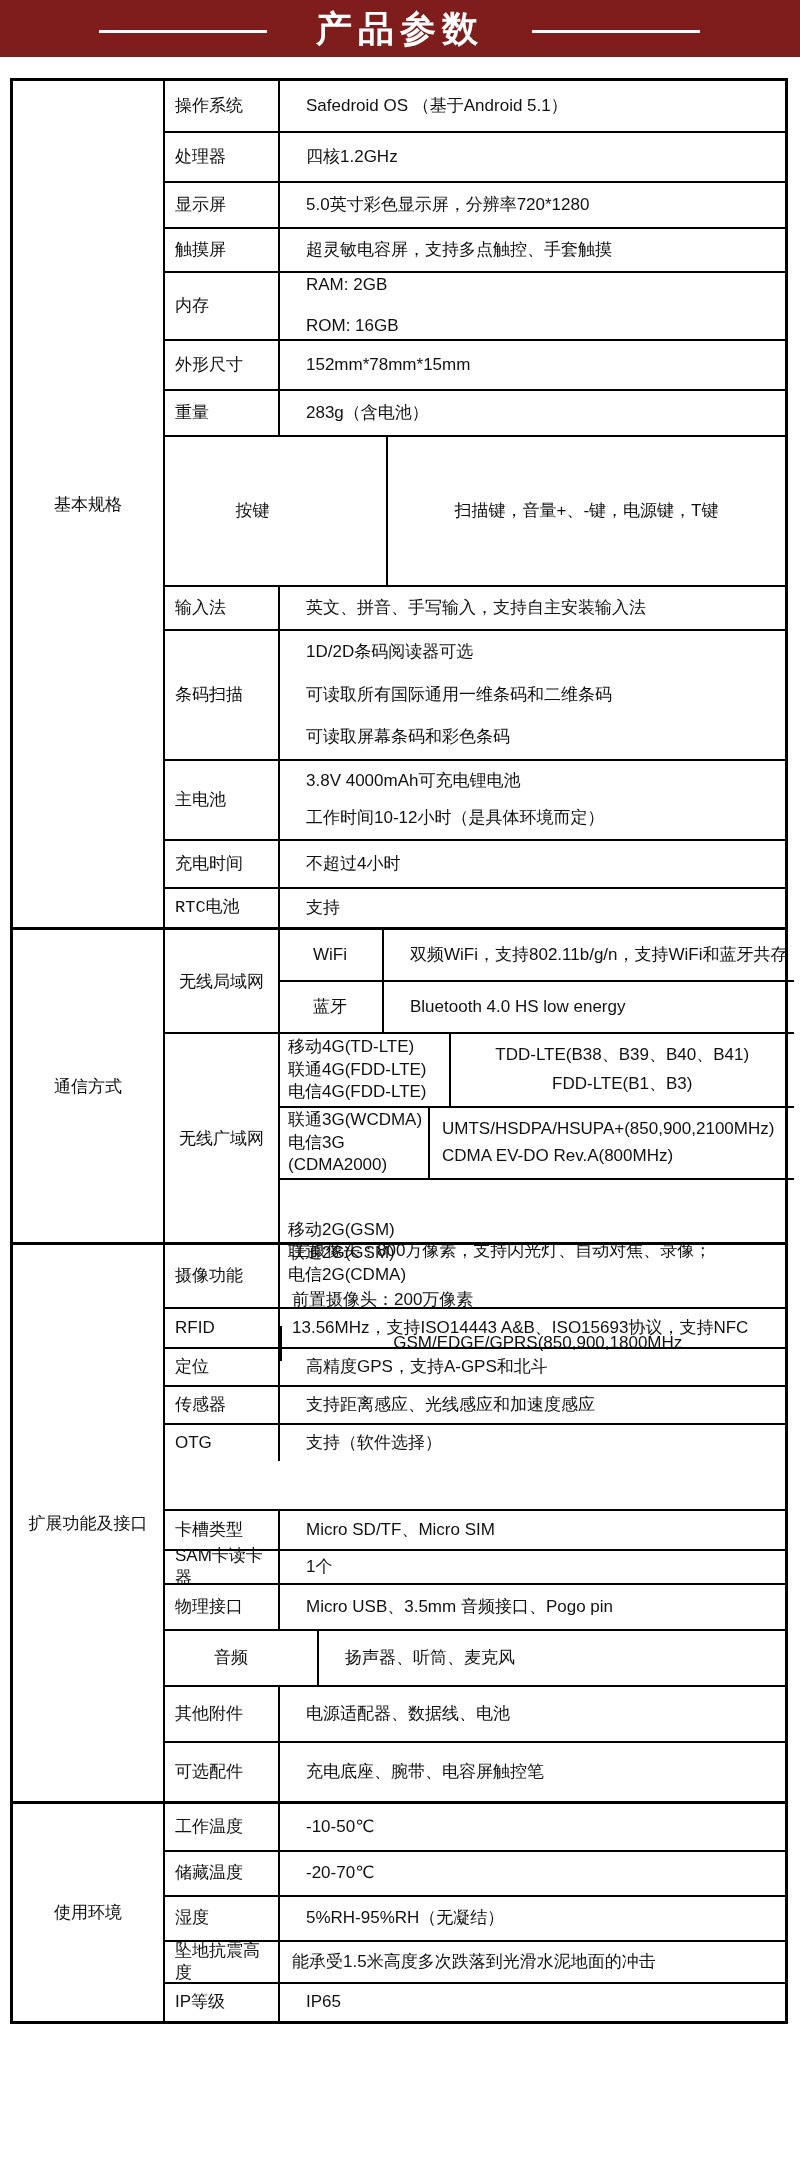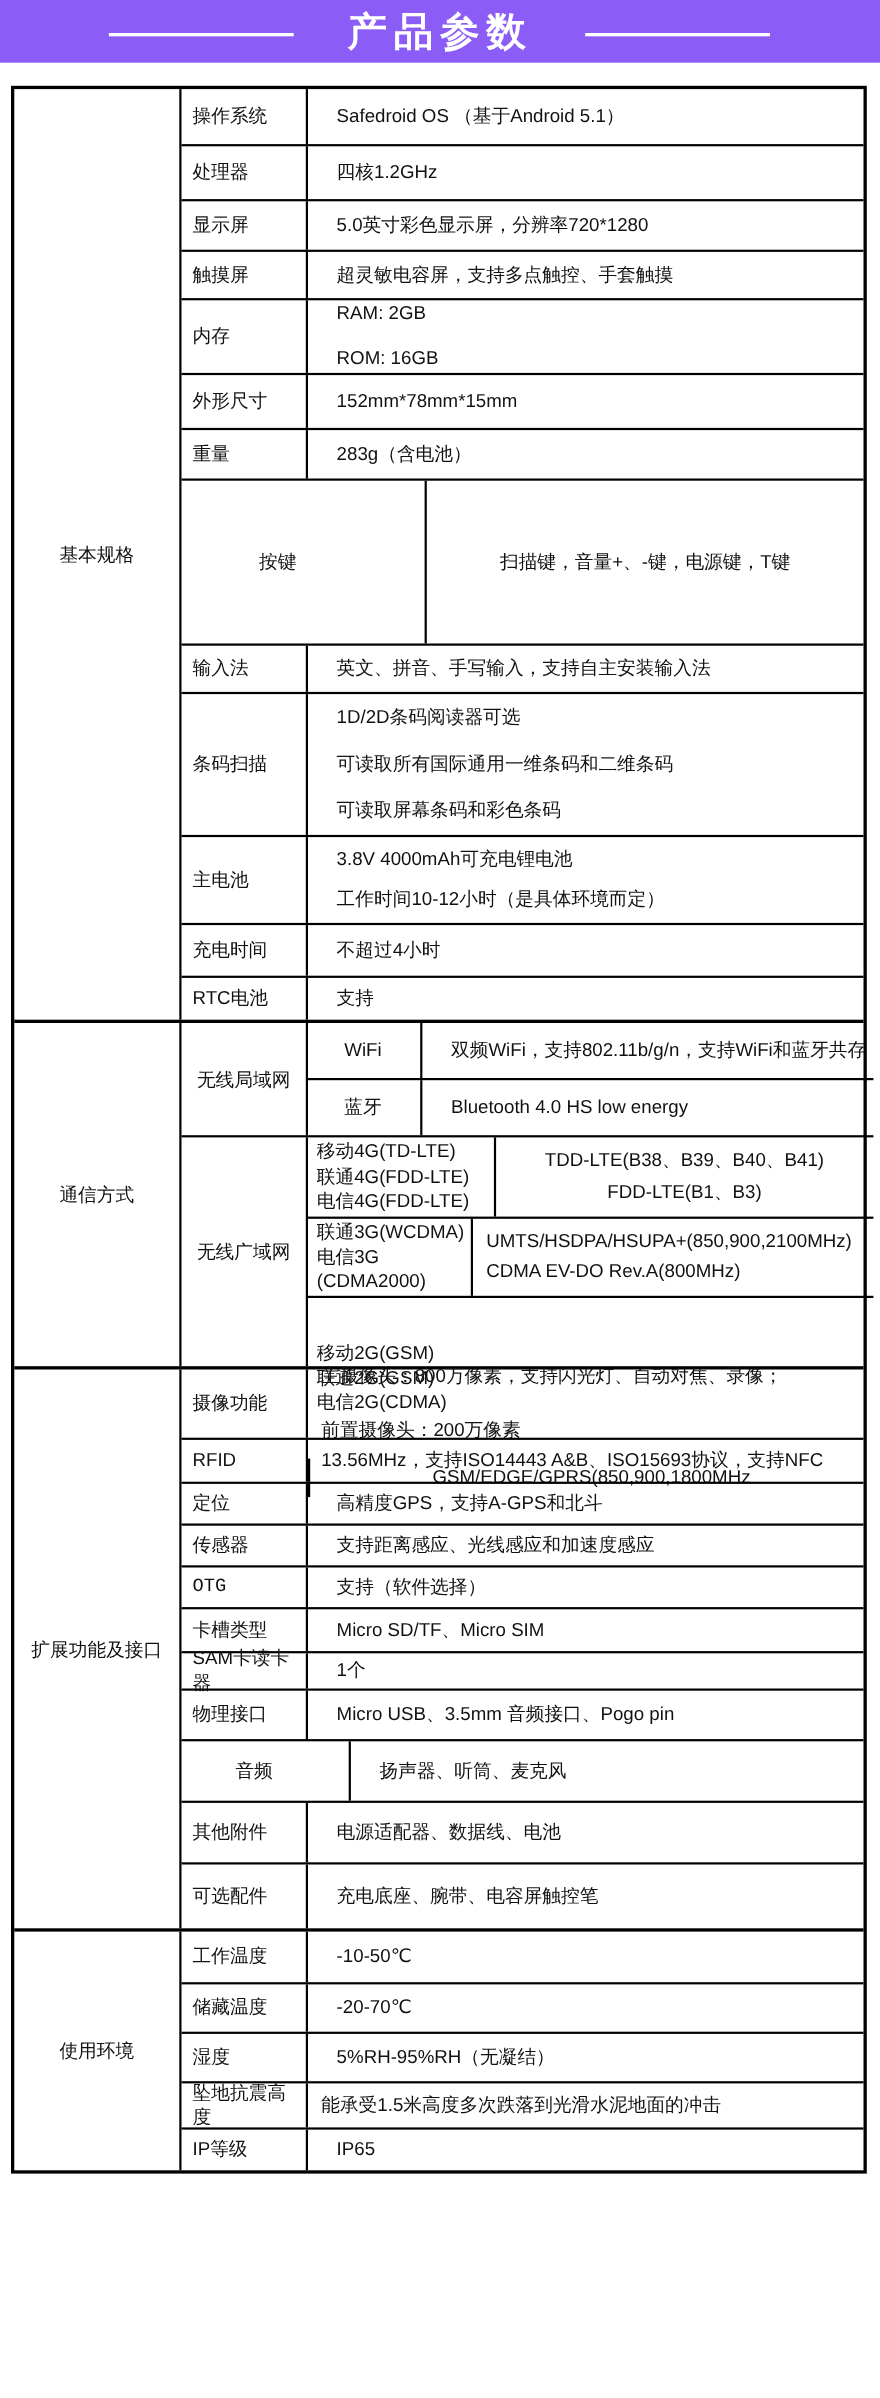--- a/index.html
+++ b/index.html
@@ -2,21 +2,21 @@
 <html><head>
 <meta charset="utf-8">
 <style>
   html,body{margin:0;padding:0;}
   body{
     width:800px;height:2180px;background:#ffffff;position:relative;
     font-family:"Liberation Sans","DejaVu Sans",sans-serif;color:#111;
     -webkit-font-smoothing:antialiased;
   }
   
-  .banner{height:57px;background:#8b5cf6;position:relative;
+  .banner{height:57px;background:#7f1d1d;position:relative;
     display:flex;align-items:center;justify-content:center;}
   .banner-title{color:#ffffff;font-size:36px;font-weight:bold;letter-spacing:6px;line-height:1;}
   .banner .deco-line{position:absolute;top:30px;width:168px;height:3px;background:#ffffff;}
   .deco-left{left:99px;}
   .deco-right{right:100px;}
 
   
   .spec-table{
     position:absolute;left:10px;top:78px;width:778px;
     border:3px solid #000;box-sizing:border-box;background:#fff;
@@ -140,21 +140,21 @@
             <div class="vline">工作时间10-12小时（是具体环境而定）</div>
           </div>
         </div>
         <div class="row" style="height: 48px;">
           <div class="label-cell" style="flex: 0 0 113px;">充电时间</div>
           <div class="value-cell">
             <div class="vline">不超过4小时</div>
           </div>
         </div>
         <div class="row" style="height: 40px;">
-          <div class="label-cell" style="flex: 0 0 113px;">RTC电池</div>
+          <div class="label-cell" style="flex: 0 0 113px; font-family: Liberation Mono, monospace;">RTC电池</div>
           <div class="value-cell">
             <div class="vline">支持</div>
           </div>
         </div>
       </div>
     </div>
     <div class="section">
       <div class="section-label">通信方式</div>
       <div class="rows">
         <div class="row group-row">
@@ -239,26 +239,26 @@
             <div class="vline">高精度GPS，支持A-GPS和北斗</div>
           </div>
         </div>
         <div class="row" style="height: 38px;">
           <div class="label-cell" style="flex: 0 0 113px;">传感器</div>
           <div class="value-cell">
             <div class="vline">支持距离感应、光线感应和加速度感应</div>
           </div>
         </div>
         <div class="row" style="height: 38px;">
-          <div class="label-cell" style="flex: 0 0 113px; font-family: Liberation Mono, monospace;">OTG</div>
+          <div class="label-cell" style="flex: 0 0 113px;">OTG</div>
           <div class="value-cell">
             <div class="vline">支持（软件选择）</div>
           </div>
         </div>
-        <div class="row" style="height: 40px;">
+        <div class="row" style="height: 40px; margin-top: 48px;">
           <div class="label-cell" style="flex: 0 0 113px;">卡槽类型</div>
           <div class="value-cell">
             <div class="vline">Micro SD/TF、Micro SIM</div>
           </div>
         </div>
         <div class="row" style="height: 34px;">
           <div class="label-cell" style="flex: 0 0 113px;">SAM卡读卡器</div>
           <div class="value-cell">
             <div class="vline">1个</div>
           </div>

